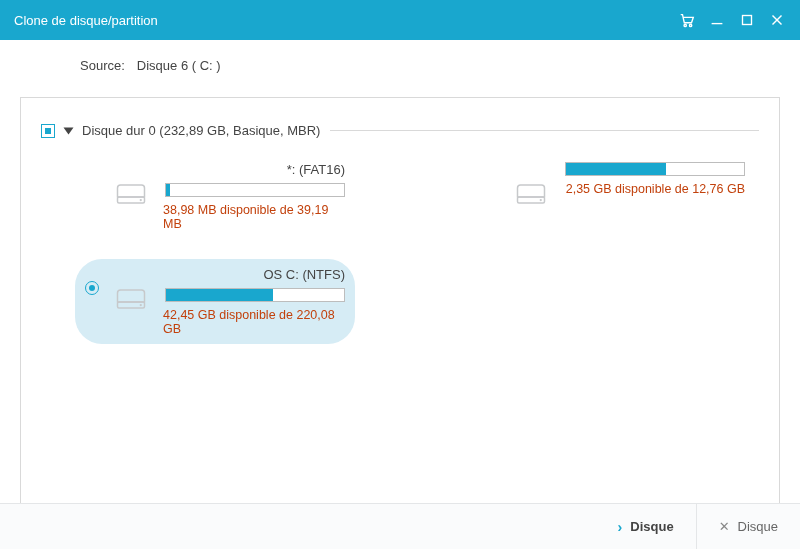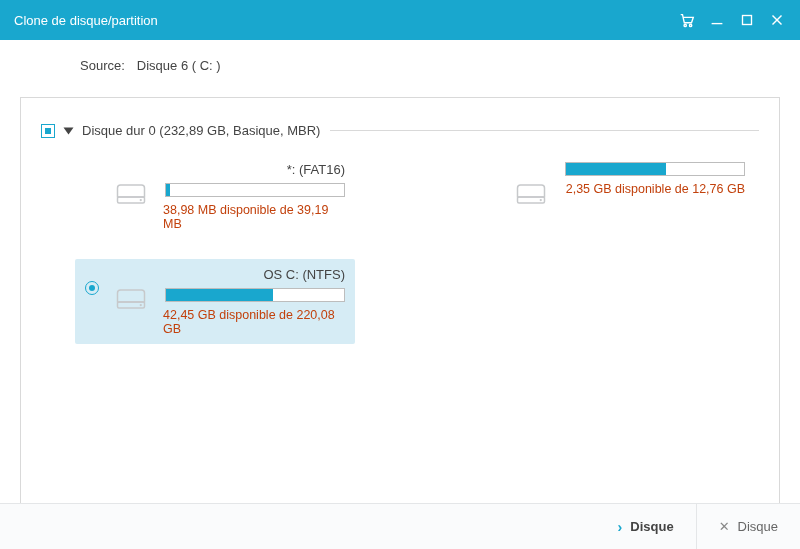--- a/index.html
+++ b/index.html
@@ -72,20 +72,21 @@
   .part {
     width: 280px;
     display: flex;
     align-items: flex-start;
     gap: 14px;
     padding: 8px 10px;
     border-radius: 2px;
   }
   .part.selected {
     background: #d6ecf5;
+    border-radius: 27px;
   }
   .radio {
     width: 14px; height: 14px; border: 1px solid #19a7ce; border-radius: 50%;
     display: flex; align-items: center; justify-content: center;
     margin-top: 14px;
     visibility: hidden;
   }
   .part.selected .radio { visibility: visible; }
   .radio .dot { width: 6px; height: 6px; border-radius: 50%; background: #19a7ce; }
 

